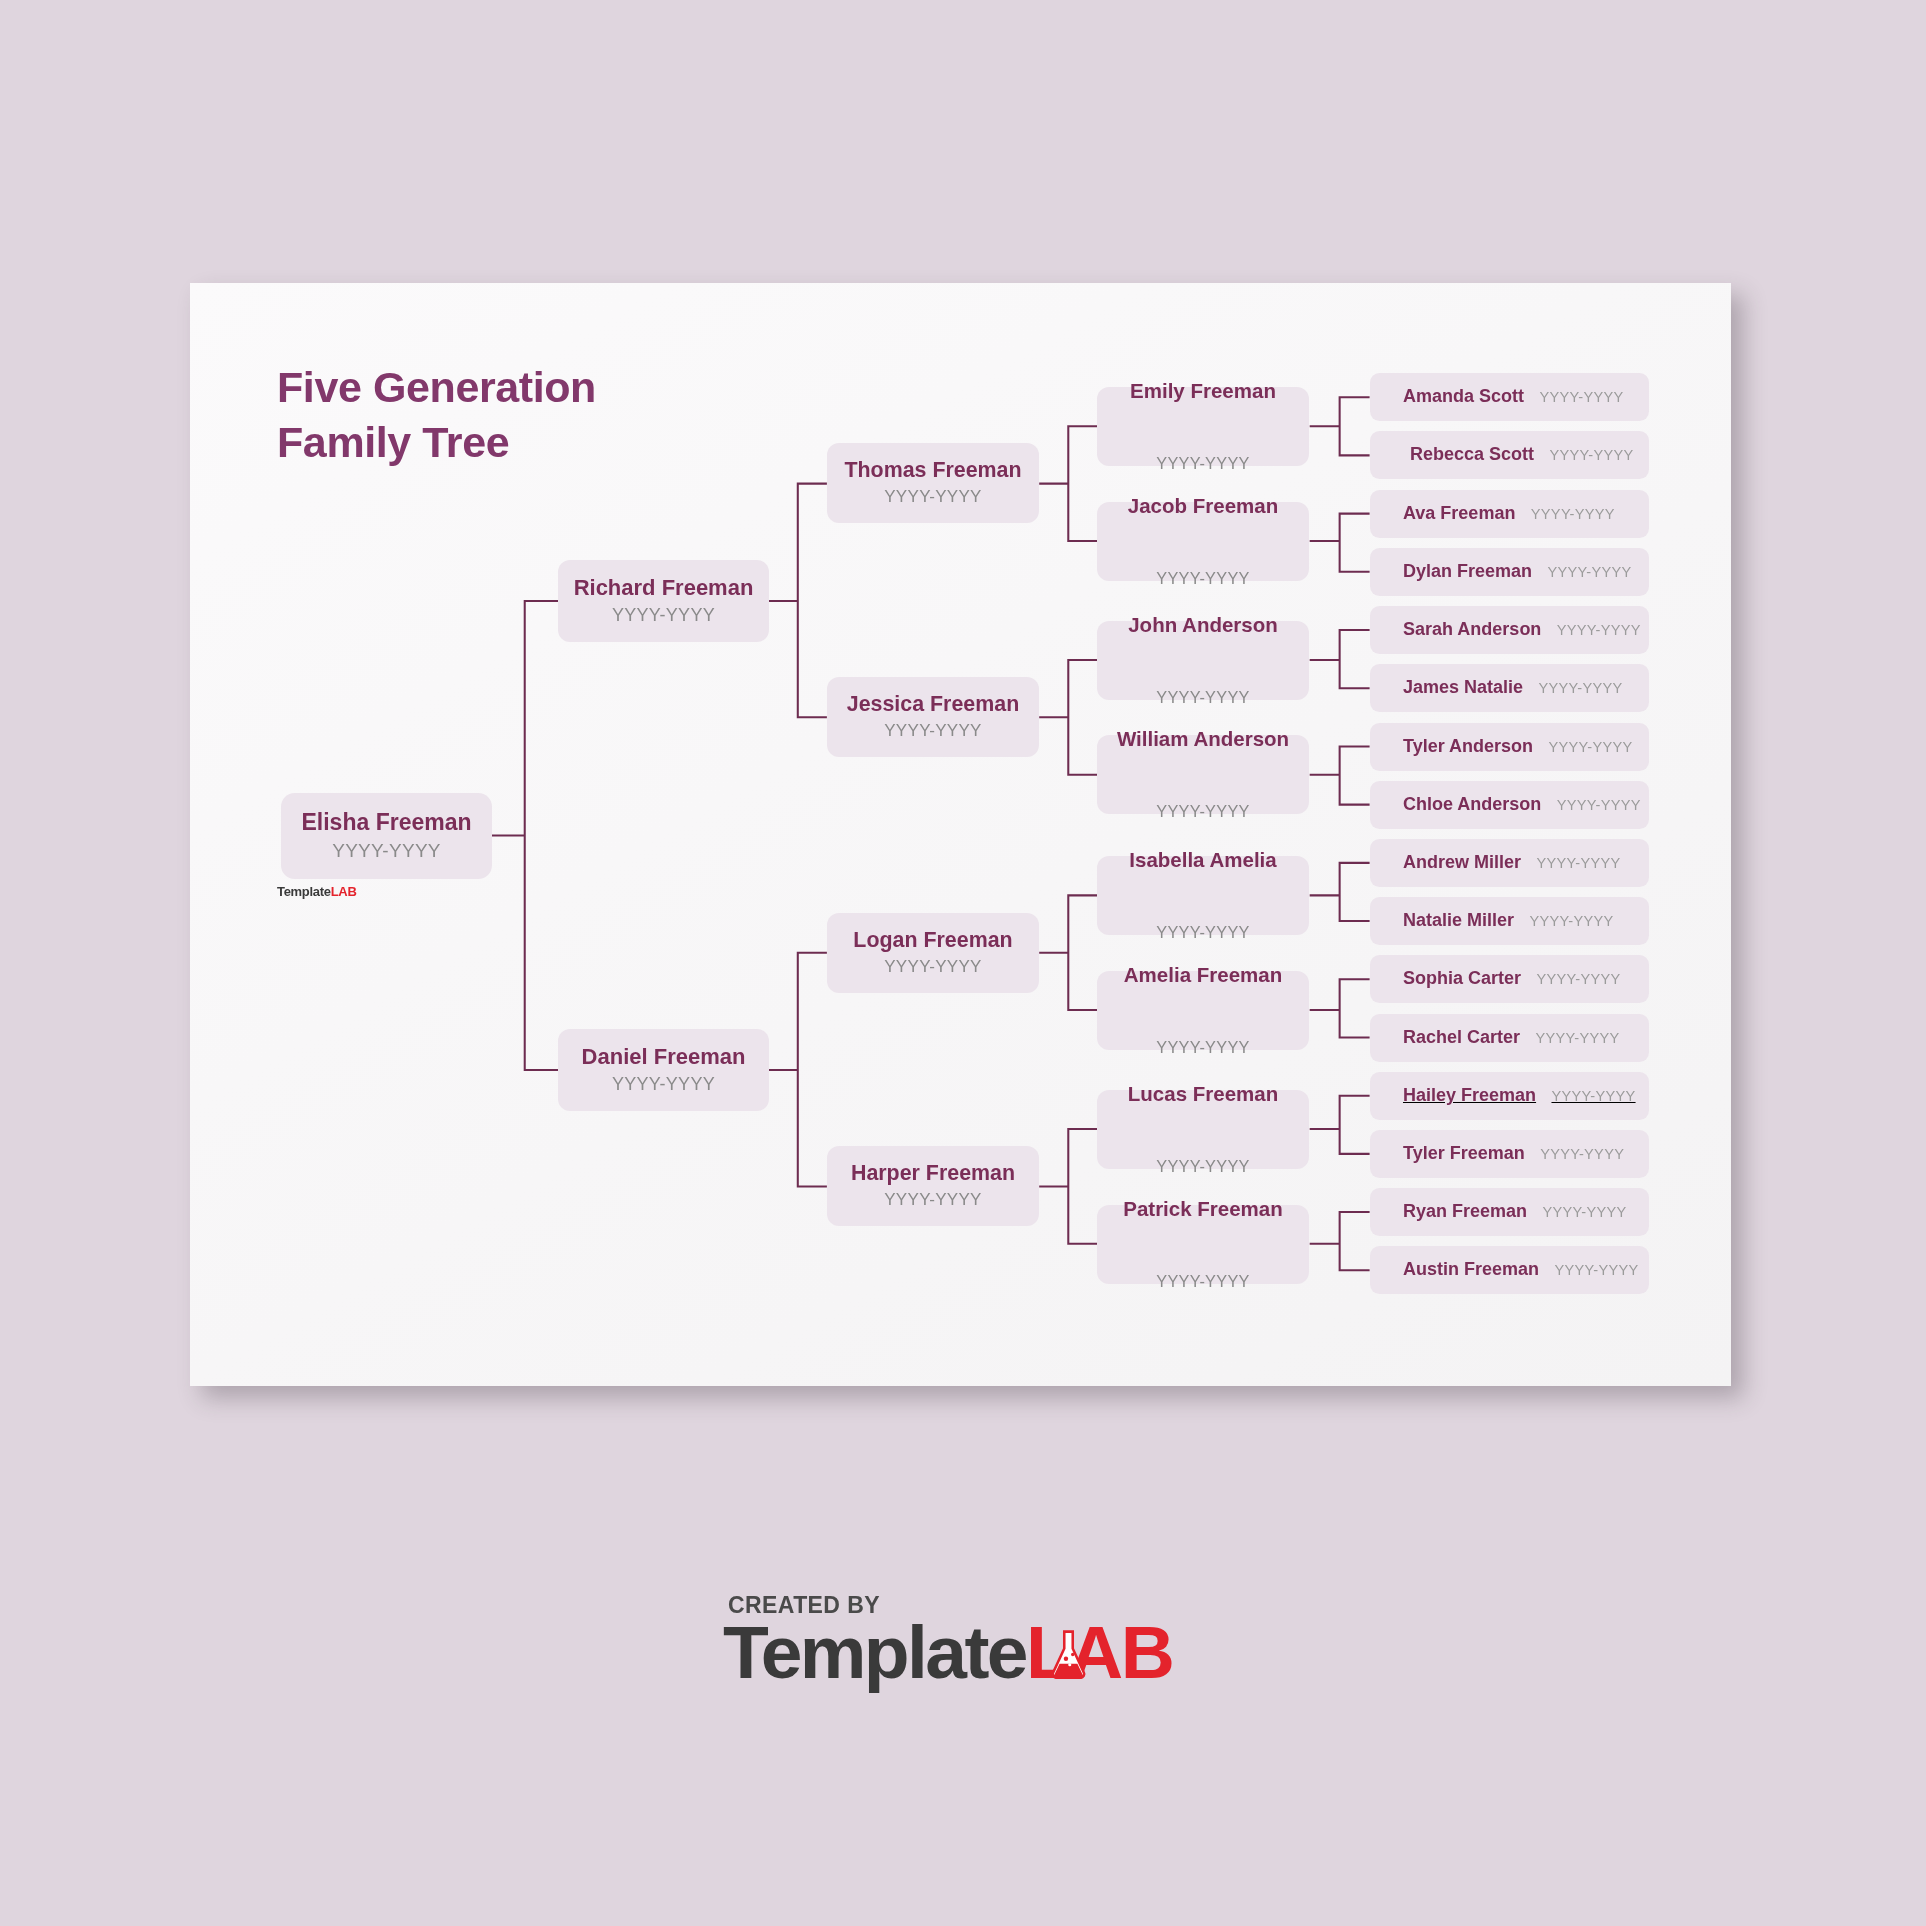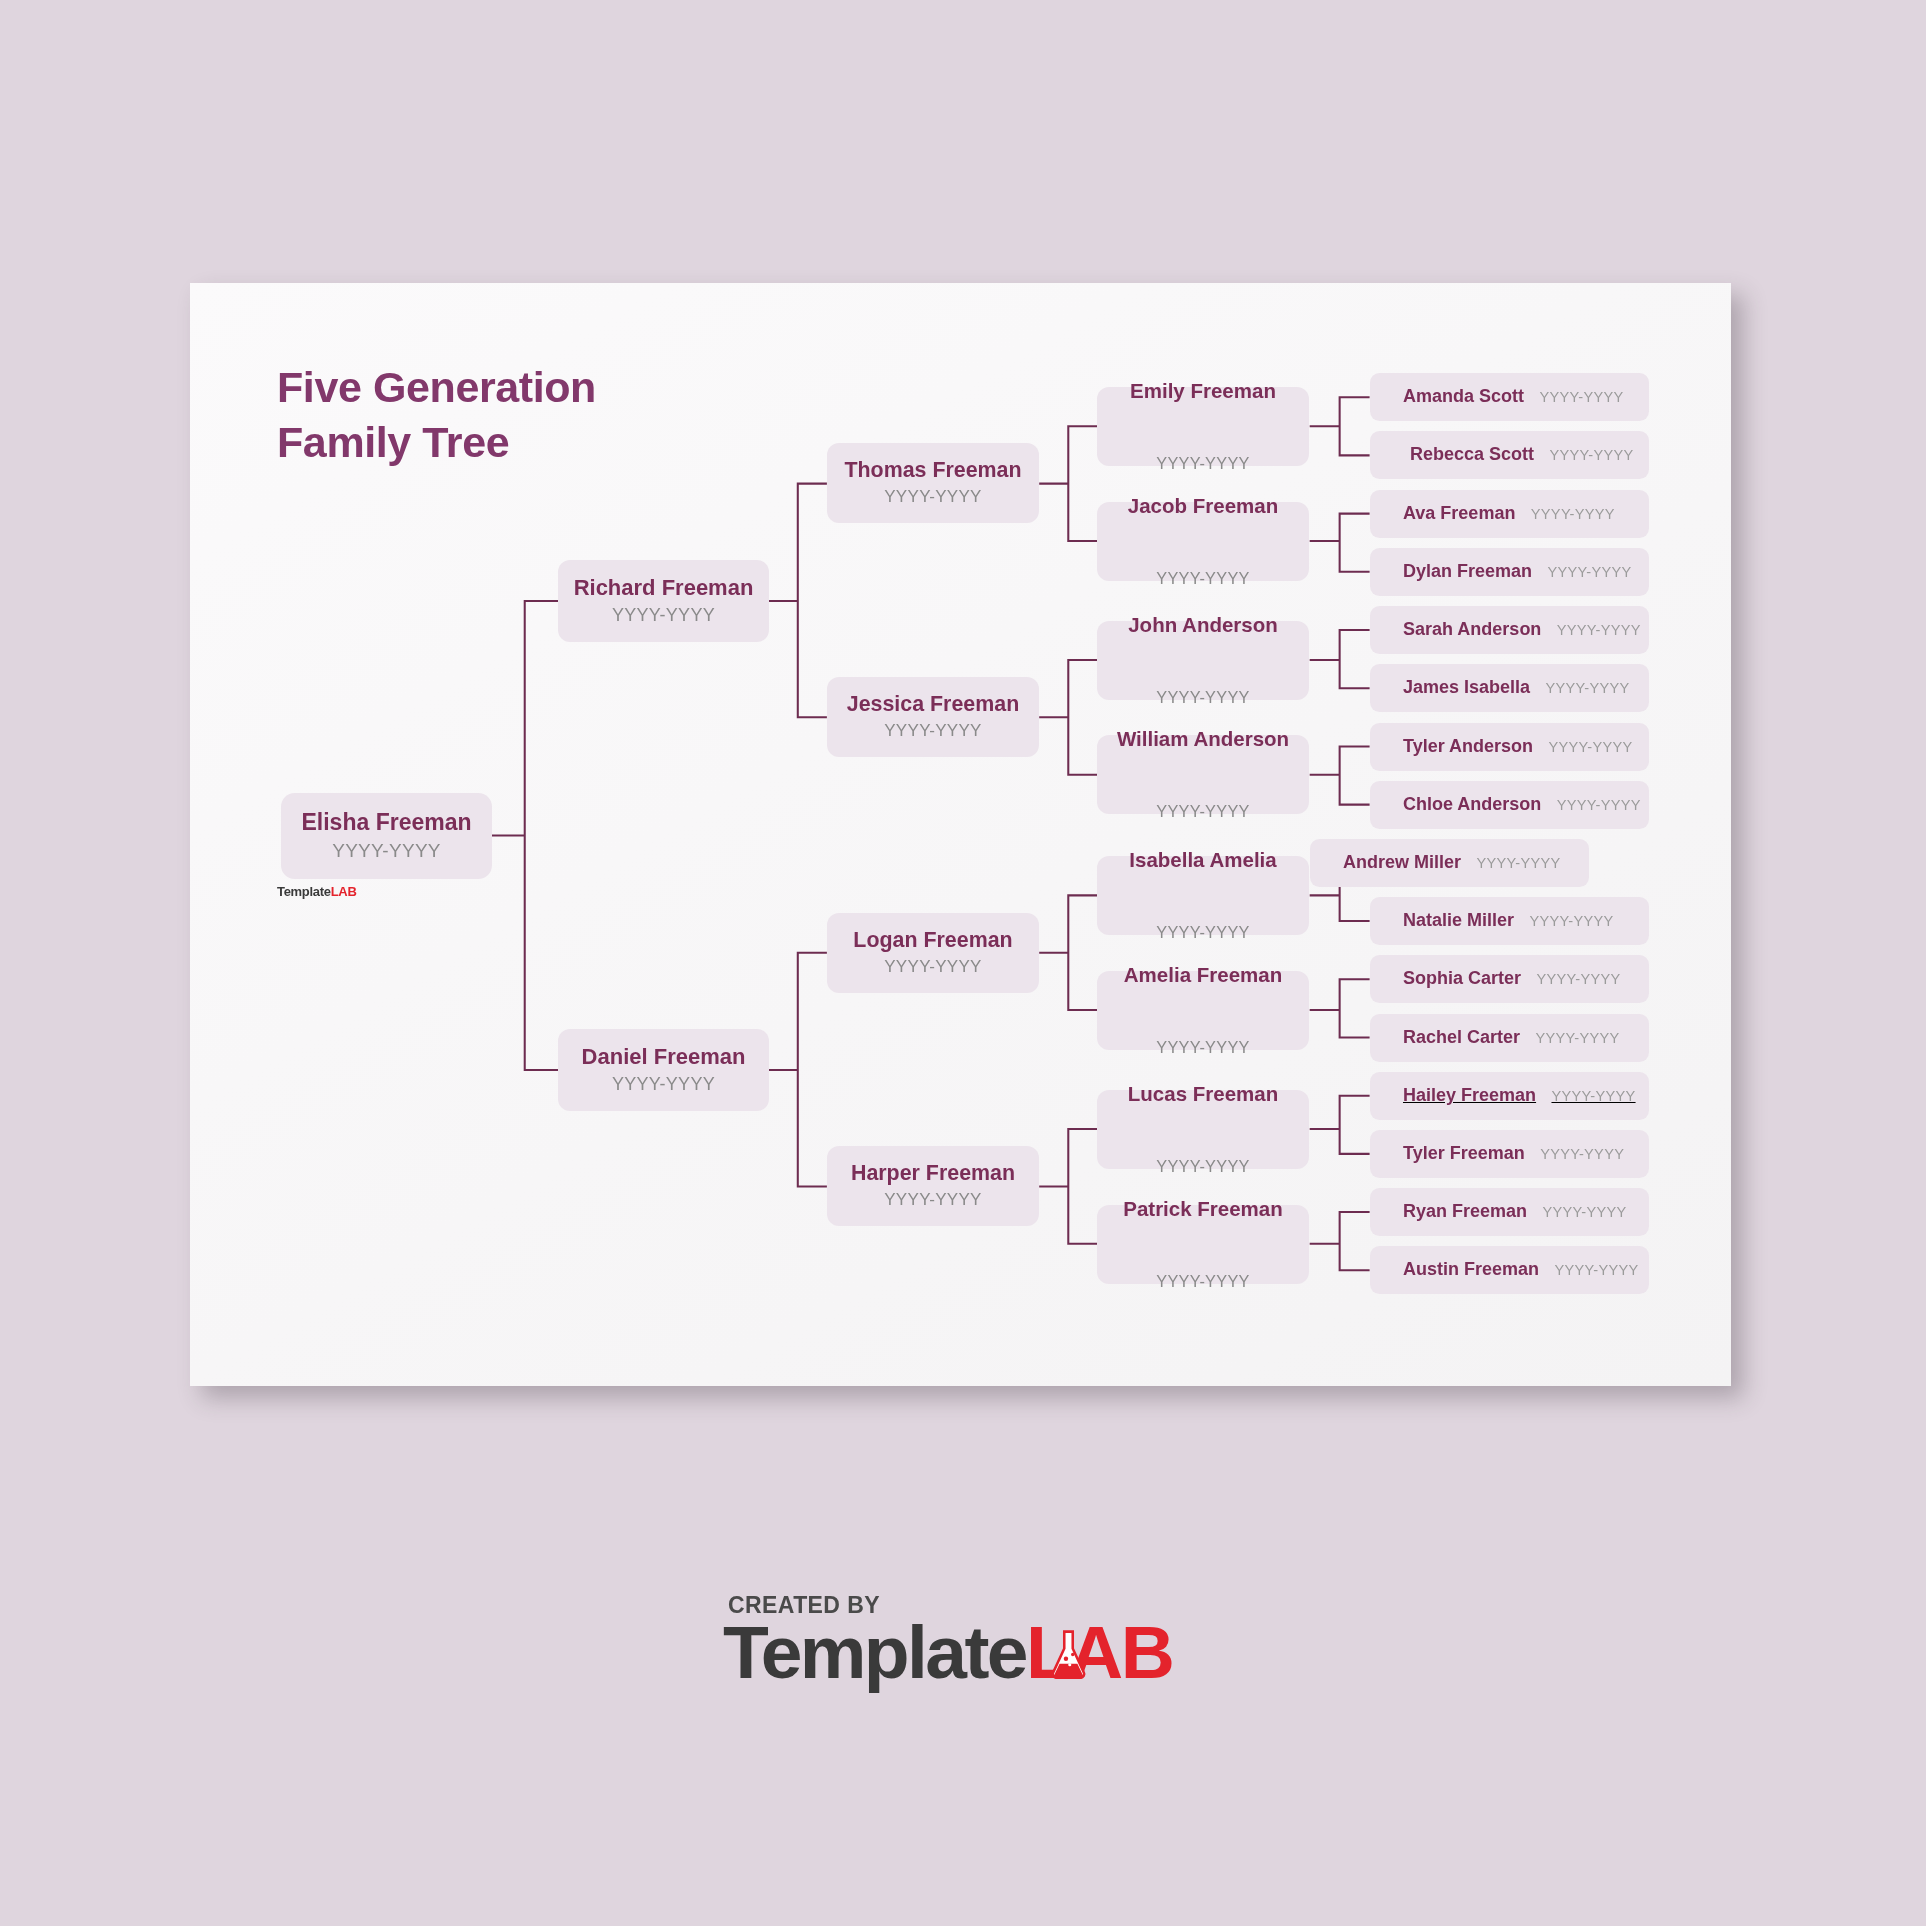--- a/index.html
+++ b/index.html
@@ -283,32 +283,32 @@
   </div>
   <div class="node g5" style="left:1370px; top:548px;">
     <span class="nm">Dylan Freeman</span>
     <span class="yr">YYYY-YYYY</span>
   </div>
   <div class="node g5" style="left:1370px; top:606px;">
     <span class="nm">Sarah Anderson</span>
     <span class="yr">YYYY-YYYY</span>
   </div>
   <div class="node g5" style="left:1370px; top:664px;">
-    <span class="nm">James Isabella</span>
+    <span class="nm">James Natalie</span>
     <span class="yr">YYYY-YYYY</span>
   </div>
   <div class="node g5" style="left:1370px; top:723px;">
     <span class="nm">Tyler Anderson</span>
     <span class="yr">YYYY-YYYY</span>
   </div>
   <div class="node g5" style="left:1370px; top:781px;">
     <span class="nm">Chloe Anderson</span>
     <span class="yr">YYYY-YYYY</span>
   </div>
-  <div class="node g5" style="left:1310px; top:839px;">
+  <div class="node g5" style="left:1370px; top:839px;">
     <span class="nm">Andrew Miller</span>
     <span class="yr">YYYY-YYYY</span>
   </div>
   <div class="node g5" style="left:1370px; top:897px;">
     <span class="nm">Natalie Miller</span>
     <span class="yr">YYYY-YYYY</span>
   </div>
   <div class="node g5" style="left:1370px; top:955px;">
     <span class="nm">Sophia Carter</span>
     <span class="yr">YYYY-YYYY</span>

